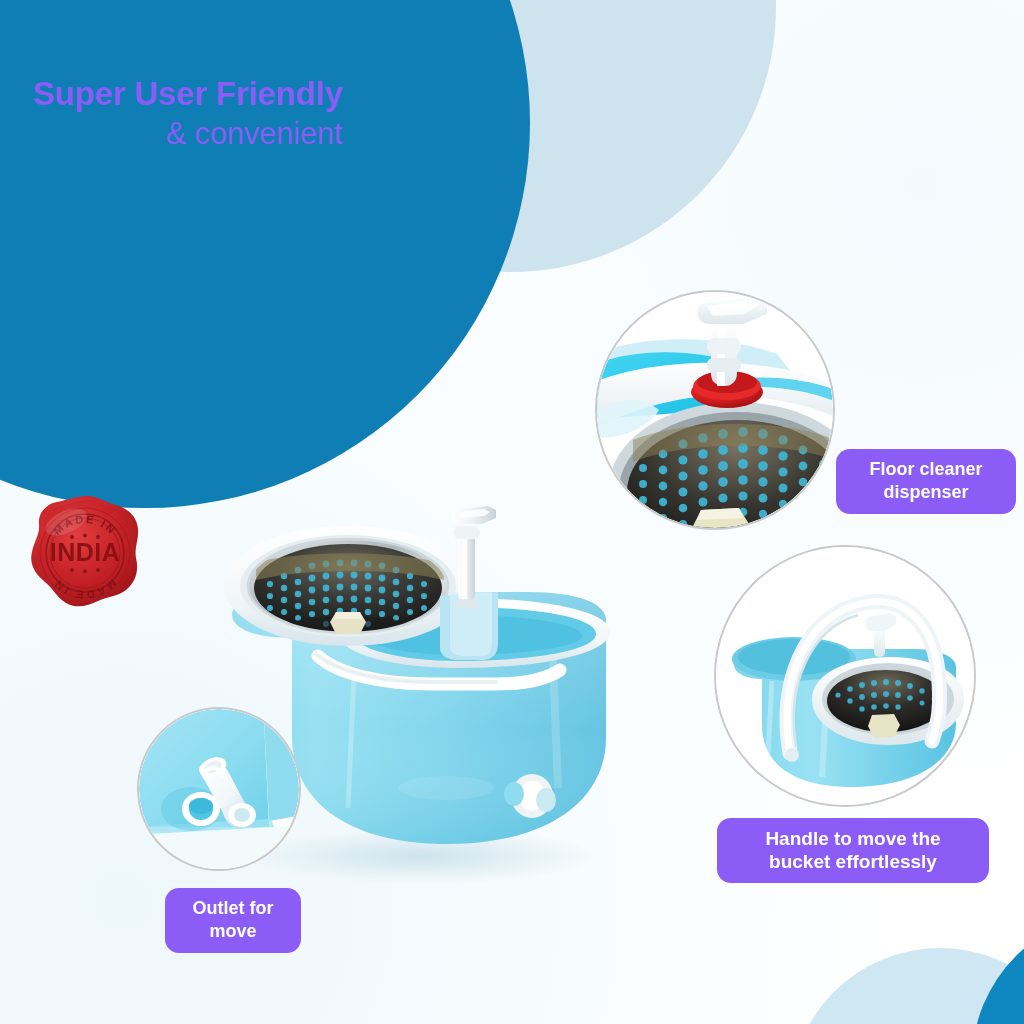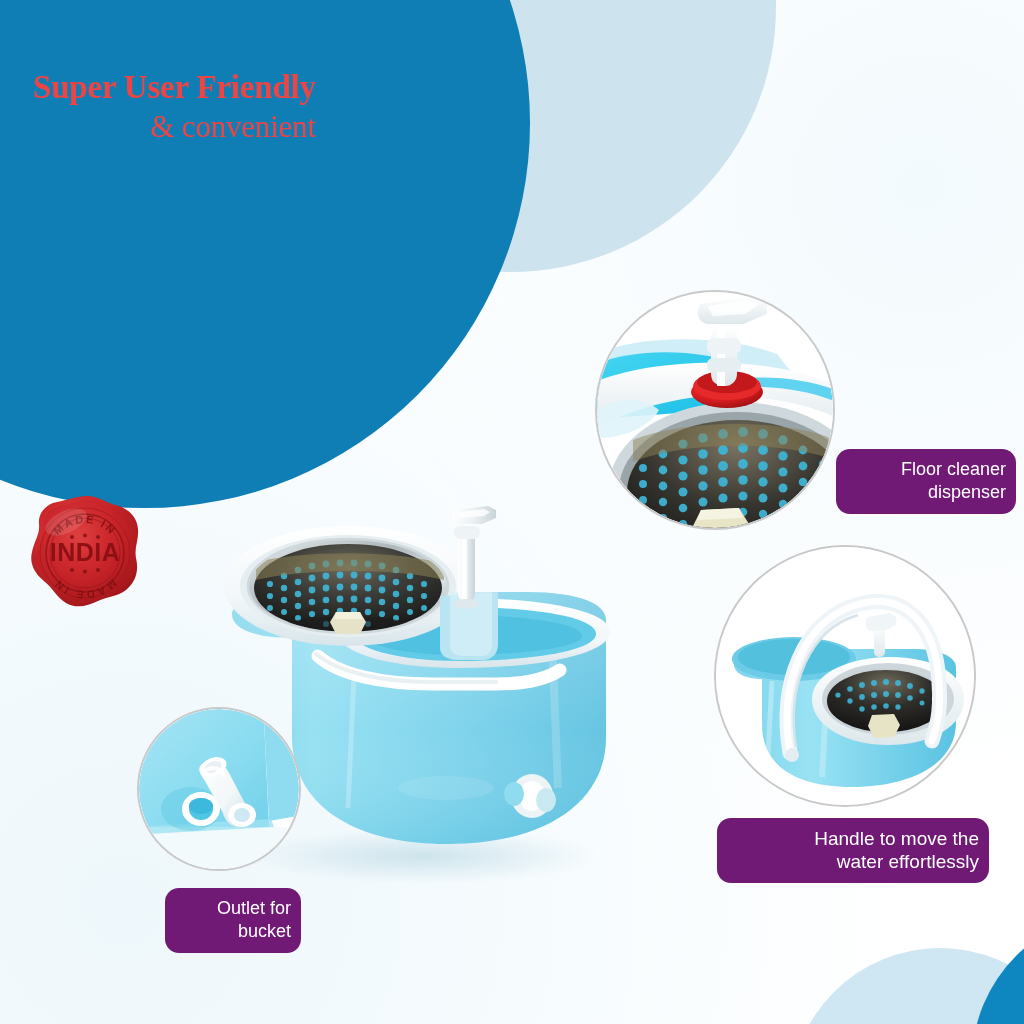--- a/index.html
+++ b/index.html
@@ -65,25 +65,24 @@
     width: 300px;
     height: 300px;
     border-radius: 50%;
     background: #0e87c0;
   }
 
   
   .header-text {
     position: absolute;
     left: 33px;
-    top: 68px;
+    top: 75px;
     z-index: 6;
-    color: #ef4444;
+    color: #8b5cf6;
     letter-spacing: -0.2px;
-    font-family: Liberation Serif, serif;
   }
   .headline {
     font-size: 33px;
     font-weight: bold;
     line-height: 38px;
     white-space: nowrap;
   }
   .subheadline {
     font-size: 31px;
     font-weight: 300;
@@ -143,25 +142,25 @@
     left: 137px;
     top: 707px;
     width: 164px;
     height: 164px;
     z-index: 5;
   }
 
   
   .pill {
     position: absolute;
-    background: #701a75;
+    background: #8b5cf6;
     color: #ffffff;
     border-radius: 22px;
-    font-weight: normal;
-    text-align: right;
+    font-weight: bold;
+    text-align: center;
     line-height: 23px;
     z-index: 8;
     box-sizing: border-box;
   }
   .pill-dispenser {
     left: 836px;
     top: 449px;
     width: 180px;
     padding: 9px 10px 10px 10px;
     font-size: 18px;
@@ -689,21 +688,21 @@
     </svg>
   </div>
 
   <div class="pill pill-dispenser">
     <div>Floor cleaner</div>
     <div>dispenser</div>
   </div>
 
   <div class="pill pill-handle">
     <div>Handle to move the</div>
-    <div>water effortlessly</div>
+    <div>bucket effortlessly</div>
   </div>
 
   <div class="pill pill-outlet">
     <div>Outlet for</div>
-    <div>bucket</div>
+    <div>move</div>
   </div>
 
 </div>
 
 </body></html>

